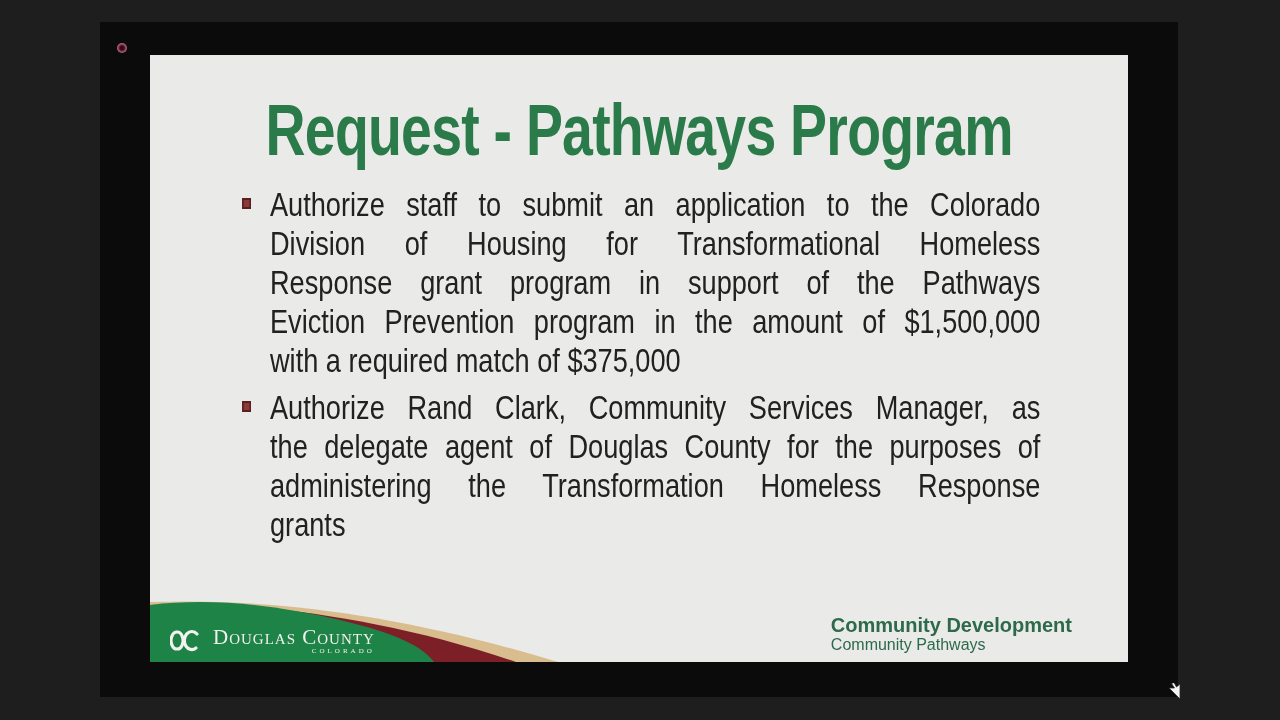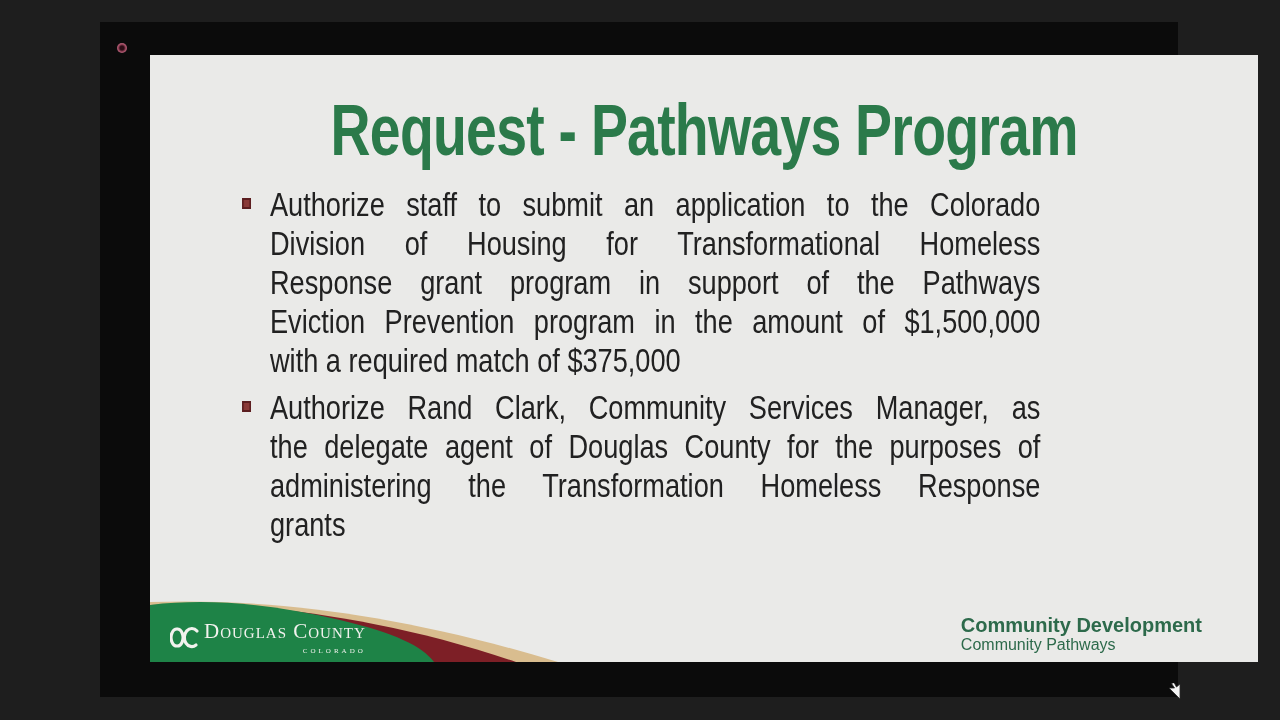--- a/index.html
+++ b/index.html
@@ -10,43 +10,43 @@
   }
   *{margin:0;padding:0;box-sizing:border-box;}
   html,body{width:1280px;height:720px;overflow:hidden;}
   body{background:var(--bg-outer);font-family:"Liberation Sans",sans-serif;position:relative;}
 
   .video-frame{position:absolute;left:100px;top:22px;width:1078px;height:675px;background:var(--bg-video);}
 
   .rec-dot{position:absolute;left:17px;top:21px;width:10px;height:10px;border-radius:50%;
     background:radial-gradient(circle,#2e0d16 0 28%,var(--rec-dot) 55%,#c98ba0 100%);}
 
-  .slide{position:absolute;left:50px;top:33px;width:1108px;height:607px;background:var(--slide-bg);overflow:hidden;}
+  .slide{position:absolute;left:50px;top:33px;width:978px;height:607px;background:var(--slide-bg);overflow:hidden;}
 
   .slide-title{position:absolute;top:38px;left:0;width:100%;text-align:center;font-weight:bold;
     line-height:74px;white-space:nowrap;}
   .slide-title span{display:inline-block;transform:scaleX(0.77);transform-origin:center;
     font-size:72px;color:var(--title-green);letter-spacing:-1px;}
 
   .bullets{position:absolute;left:120px;top:130px;width:936px;transform:scaleX(0.823);
     transform-origin:left top;color:var(--body-text);font-size:33px;line-height:39px;}
   .bullet{position:relative;}
   .bullet + .bullet{margin-top:8px;}
   .marker{position:absolute;left:-34px;top:13px;width:11px;height:11px;
     background:#8a3a38;border:2px solid #5c1e20;}
   .line{text-align:justify;text-align-last:justify;white-space:nowrap;}
   .line.last{text-align:left;text-align-last:left;}
 
   .footer-art{position:absolute;left:0;bottom:0;width:978px;height:62px;}
 
-  .logo{position:absolute;left:20px;bottom:7px;display:flex;align-items:center;gap:2px;}
+  .logo{position:absolute;left:20px;bottom:7px;display:flex;align-items:center;gap:11px;}
   .logo-icon{width:32px;height:26px;}
   .logo-text{color:var(--logo-white);font-family:"Liberation Serif",serif;}
   .logo-name{font-variant:small-caps;font-size:21px;letter-spacing:1px;line-height:20px;}
-  .logo-sub{font-size:7px;letter-spacing:3px;text-transform:uppercase;text-align:right;line-height:7px;margin-top:7px;}
+  .logo-sub{font-size:7px;letter-spacing:3px;text-transform:uppercase;text-align:right;line-height:7px;margin-top:1px;}
 
   .footer-right{position:absolute;right:56px;bottom:8px;color:var(--footer-text-green);}
   .dept{font-weight:bold;font-size:20px;line-height:22px;}
   .div{font-size:16px;line-height:18px;}
 
   .cursor{position:absolute;left:1168px;top:683px;width:14px;height:16px;}
 </style>
 </head>
 <body>
 

